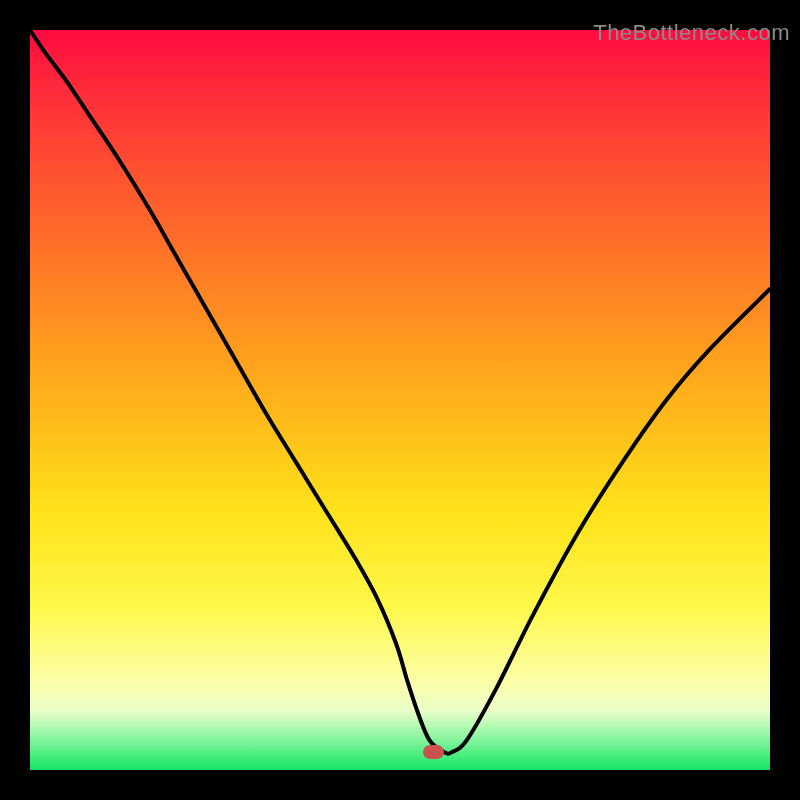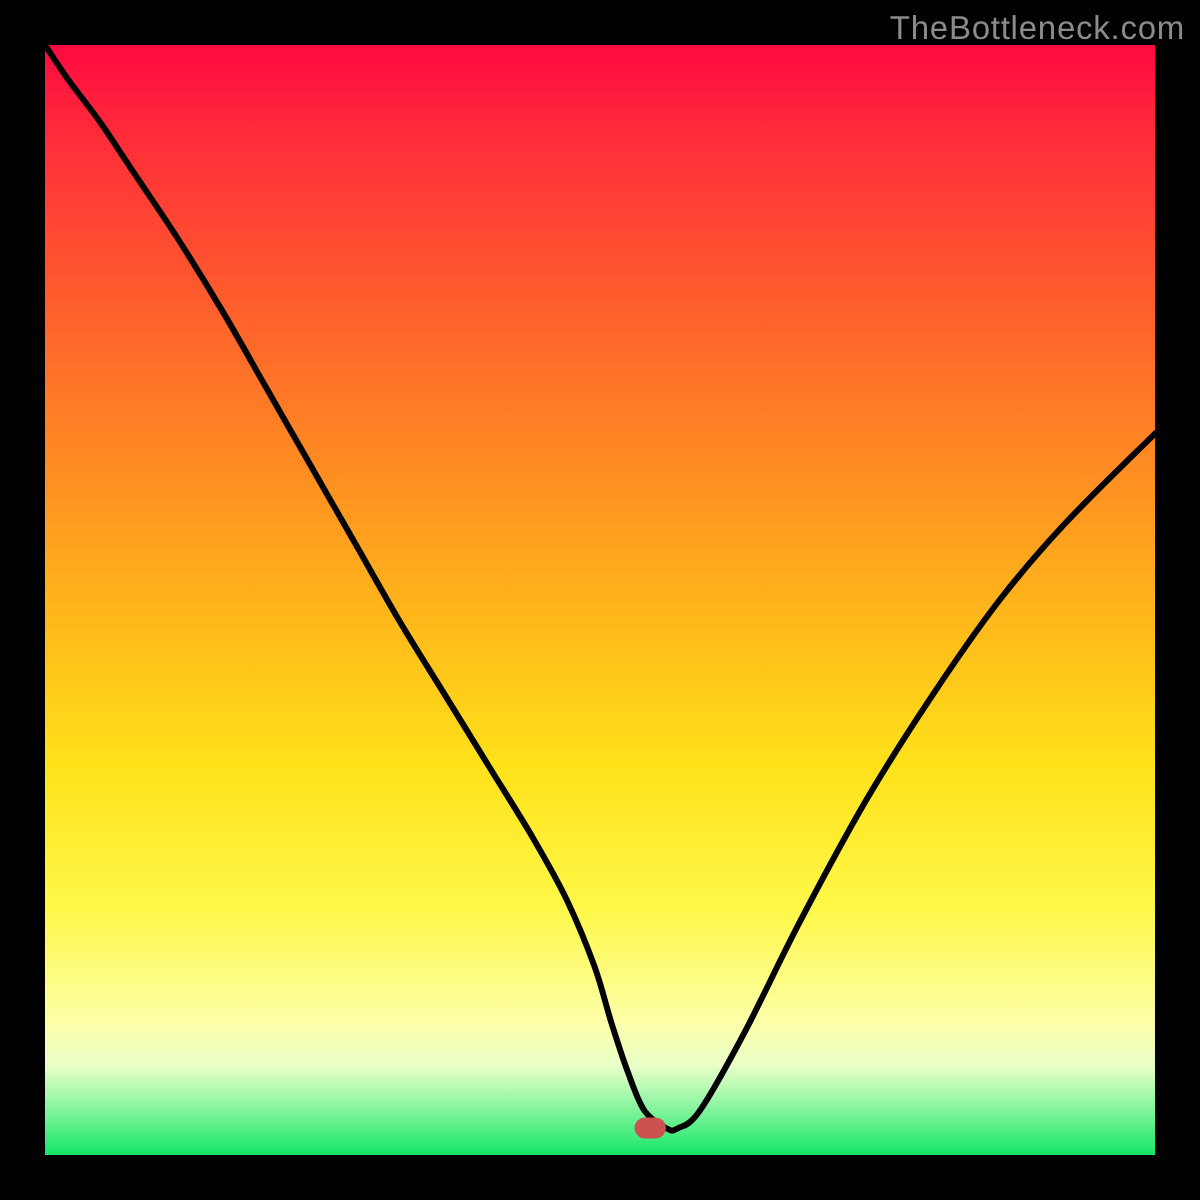--- a/index.html
+++ b/index.html
@@ -50,21 +50,21 @@
   .curve {
     position: absolute;
     left: 0;
     top: 0;
     width: 100%;
     height: 100%;
     pointer-events: none;
   }
   .watermark {
     position: absolute;
-    top: 6px;
+    top: 20px;
     right: 10px;
     color: #8b8b8b;
     font-size: 22px;
     font-weight: 500;
     letter-spacing: 0.5px;
     user-select: none;
   }
   .marker {
     position: absolute;
     border-radius: 8px;

